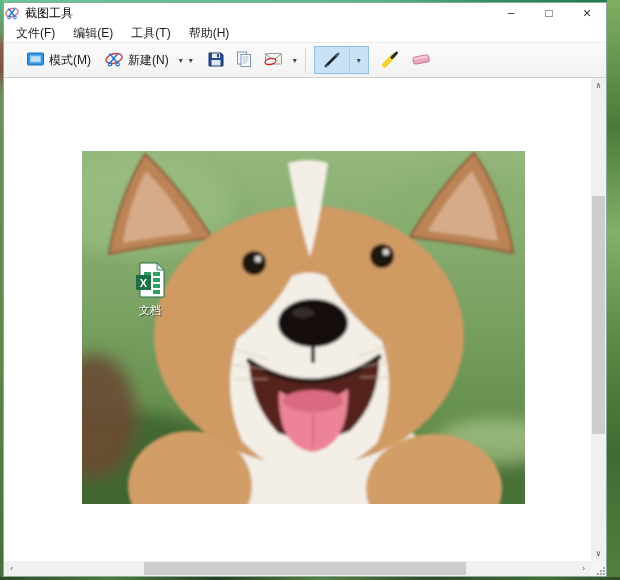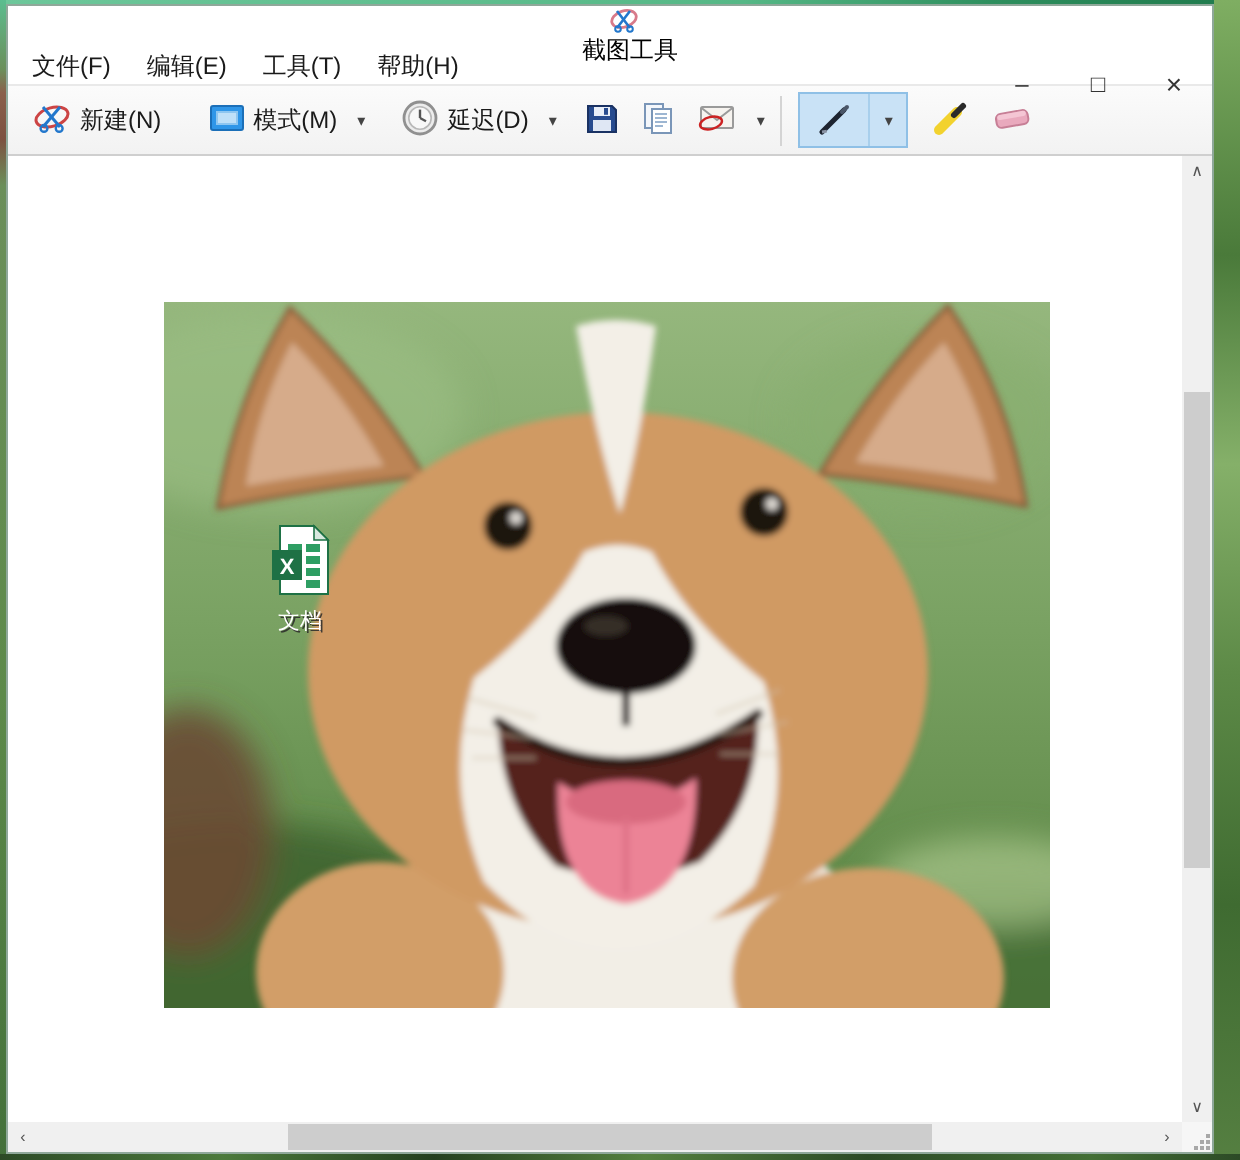--- a/index.html
+++ b/index.html
@@ -13,21 +13,21 @@
                  background:linear-gradient(180deg,#5bbd8f 0%,#6b8f5a 6%,#8a5f4a 8%,#7d5140 12%,#6b8f5a 16%,#5d8a4a 60%,#43703a 100%); }
   .edge-right  { position:absolute; left:607px; top:0; width:13px; height:580px;
                  background:linear-gradient(180deg,#7fae62 0%,#4a7a3a 22%,#85b069 40%,#5d8a47 58%,#3f6b31 78%,#557f41 100%); }
   .edge-bottom { position:absolute; left:0; top:577px; width:620px; height:3px;
                  background:linear-gradient(90deg,#2c4a26,#4c7a3c 18%,#243f1f 35%,#55813f 52%,#2c4a26 70%,#436f35 88%,#2c4a26); }
 
   .window { position:absolute; left:3px; top:2px; width:604px; height:575px;
             background:#ffffff; border:1px solid #8fa89a; }
 
   
-  .titlebar { height:20px; display:flex; align-items:center; padding-left:14px; background:#ffffff;flex-direction:column; }
+  .titlebar { height:20px; display:flex; align-items:center; padding-left:1px; background:#ffffff; }
   .title-icon { width:14px; height:14px; flex:0 0 auto; }
   .title-text { margin-left:6px; font-size:12px; color:#000; }
   .win-controls { margin-left:auto; display:flex; height:100%; }
   .win-btn { width:38px; height:100%; display:flex; align-items:center; justify-content:center;
              font-size:12px; color:#333; cursor:default; }
   .win-btn.close { font-size:14px; }
 
   
   .menubar { height:19px; display:flex; align-items:flex-end; padding-left:3px; background:#ffffff; }
   .menu-item { padding:0 9px; font-size:12px; color:#1a1a1a; }
@@ -96,55 +96,44 @@
 
     <div class="menubar">
       <span class="menu-item">文件(F)</span>
       <span class="menu-item">编辑(E)</span>
       <span class="menu-item">工具(T)</span>
       <span class="menu-item">帮助(H)</span>
     </div>
 
     <div class="toolbar">
 
+      <div class="tb-btn" style="margin-left:10px;">
+        <span>
+          <svg viewBox="0 0 17 14" width="17" height="14">
+            <rect x="0.5" y="1" width="16" height="12" rx="1" fill="#2f96e8" stroke="#1b6fb8"></rect>
+            <rect x="3.5" y="4" width="10" height="6" fill="#bfe0f8" stroke="#8ec6f0"></rect>
+          </svg>
+        </span>
+        <span>模式(M)</span>
+      </div>
+
       <div class="tb-btn">
         <span>
           <svg viewBox="0 0 18 16" width="18" height="16">
             <ellipse cx="9" cy="7.5" rx="8.2" ry="4.6" fill="none" stroke="#cc4444" stroke-width="1.5" transform="rotate(-16 9 7.5)"></ellipse>
             <path d="M4.5,2.5 L13,12.5" stroke="#2277cc" stroke-width="1.5"></path>
             <path d="M13,2.5 L4.5,12.5" stroke="#2277cc" stroke-width="1.5"></path>
             <circle cx="5" cy="13.2" r="1.7" fill="none" stroke="#2277cc" stroke-width="1.2"></circle>
             <circle cx="12.6" cy="13.2" r="1.7" fill="none" stroke="#2277cc" stroke-width="1.2"></circle>
           </svg>
         </span>
         <span>新建(N)</span>
       </div>
-
-      <div class="tb-btn" style="margin-left:10px;">
-        <span>
-          <svg viewBox="0 0 17 14" width="17" height="14">
-            <rect x="0.5" y="1" width="16" height="12" rx="1" fill="#2f96e8" stroke="#1b6fb8"></rect>
-            <rect x="3.5" y="4" width="10" height="6" fill="#bfe0f8" stroke="#8ec6f0"></rect>
-          </svg>
-        </span>
-        <span>模式(M)</span>
-      </div>
       <span class="dd">▾</span>
 
-      <div class="tb-btn" style="margin-left:8px;">
-        <span>
-          <svg viewBox="0 0 18 18" width="18" height="18">
-            <circle cx="9" cy="9" r="8" fill="#ececec" stroke="#909090" stroke-width="1.4"></circle>
-            <circle cx="9" cy="9" r="5.6" fill="#f8f8f8" stroke="#b8b8b8" stroke-width="0.8"></circle>
-            <path d="M9,9 L9,4.8" stroke="#555" stroke-width="1.2"></path>
-            <path d="M9,9 L12,10.6" stroke="#555" stroke-width="1.2"></path>
-          </svg>
-        </span>
-        <span>延迟(D)</span>
-      </div>
       <span class="dd">▾</span>
 
       <div class="tb-btn tb-icon-btn" style="margin-left:6px;">
         <span>
           <svg viewBox="0 0 16 16" width="16" height="16">
             <path d="M1,2 h12 l2,2 v11 h-14 z" fill="#274b8f" stroke="#1a3263"></path>
             <rect x="4" y="2.5" width="8" height="4.5" fill="#e8eef8"></rect>
             <rect x="9" y="3" width="2" height="3.4" fill="#274b8f"></rect>
             <rect x="3.5" y="9" width="9" height="5.5" fill="#dfe7f4"></rect>
           </svg>

